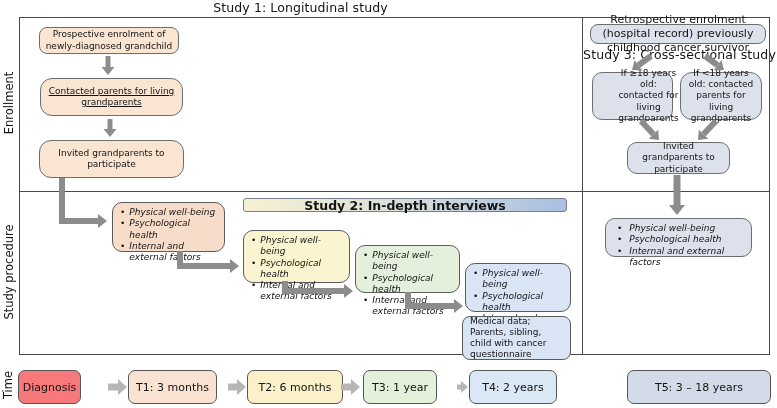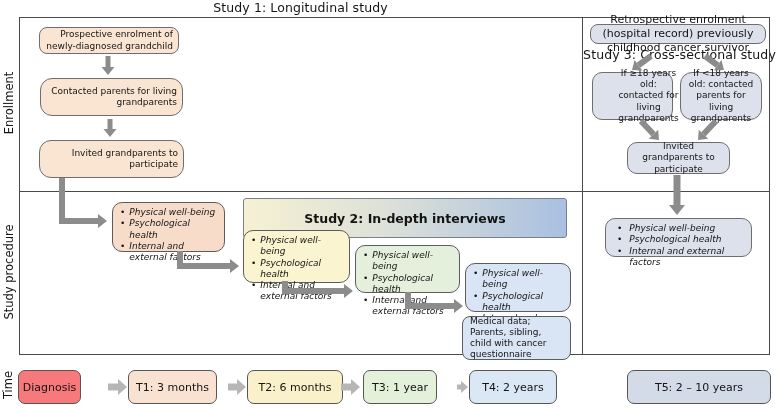--- a/index.html
+++ b/index.html
@@ -15,28 +15,28 @@
   .hdiv{position:absolute;left:19px;top:191px;width:751px;height:1px;background:#4a4a4a;}
 
   .vlabel{position:absolute;font-size:11.5px;text-align:center;transform:rotate(-90deg);white-space:nowrap;}
   .vl-enrol{left:-51px;top:96px;width:120px;}
   .vl-proc{left:-51px;top:265px;width:120px;}
   .vl-time{left:-22px;top:378px;width:60px;}
 
   .bx{position:absolute;border:1px solid #6e6e6e;box-sizing:border-box;
     display:flex;align-items:center;justify-content:center;text-align:center;
     font-size:9px;line-height:1.25;padding:2px 5px;}
-  .peach{background:#FAE5D3;text-align:right;}
+  .peach{background:#FAE5D3;}
   .bluegray{background:#DCE1EC;}
 
   .b1{left:39px;top:27px;width:140px;height:27px;border-radius:8px;}
-  .b2{left:40px;top:78px;width:143px;height:38px;border-radius:12px;}
+  .b2{left:40px;top:78px;width:143px;height:38px;border-radius:12px;text-decoration:underline;}
   .b3{left:39px;top:140px;width:145px;height:38px;border-radius:12px;}
 
-  .banner{position:absolute;left:243px;top:198px;width:324px;height:40px;border:1px solid #77808f;
+  .banner{position:absolute;left:243px;top:198px;width:324px;height:14px;border:1px solid #77808f;
     border-radius:3px;box-sizing:border-box;display:flex;align-items:center;justify-content:center;
     font-size:12.5px;font-weight:600;background:linear-gradient(90deg,#F6F1D3 0%,#DCE0D8 45%,#A9C0E1 100%);}
 
   .blts{display:block;text-align:left;padding:4px 4px 3px 6px;font-style:italic;}
   .bi{display:flex;align-items:flex-start;}
   .bi::before{content:"•";margin:0 4px 0 1px;line-height:1.25;}
   .p1{left:112px;top:202px;width:113px;height:50px;border-radius:10px;background:#F8DCCA;border-color:#5c5c5c;}
   .p2{left:243px;top:230px;width:107px;height:53px;border-radius:10px;background:#FBF4D0;border-color:#5c5c5c;}
   .p3{left:355px;top:245px;width:105px;height:48px;border-radius:10px;background:#E4F0DB;border-color:#5c5c5c;}
   .p4{left:465px;top:263px;width:106px;height:49px;border-radius:10px;background:#D9E4F4;border-color:#5c5c5c;}
@@ -113,21 +113,21 @@
     <div class="bi">Physical well-being</div>
     <div class="bi">Psychological health</div>
     <div class="bi">Internal and external factors</div>
   </div>
 
   <div class="tbox t0">Diagnosis</div>
   <div class="tbox t1">T1: 3 months</div>
   <div class="tbox t2">T2: 6 months</div>
   <div class="tbox t3">T3: 1 year</div>
   <div class="tbox t4">T4: 2 years</div>
-  <div class="tbox t5">T5: 2 – 10 years</div>
+  <div class="tbox t5">T5: 3 – 18 years</div>
 
   <svg id="arrows" xmlns="http://www.w3.org/2000/svg">
       <g>
         <path d="M108 56 L 108 67" stroke="#8C8C8C" stroke-width="5" fill="none"></path>
         <polygon points="108,75 101.5,67 114.5,67" fill="#8C8C8C"></polygon>
       </g>
       <g>
         <path d="M110 119 L 110 129" stroke="#8C8C8C" stroke-width="5" fill="none"></path>
         <polygon points="110,137 103.5,129 116.5,129" fill="#8C8C8C"></polygon>
       </g>

